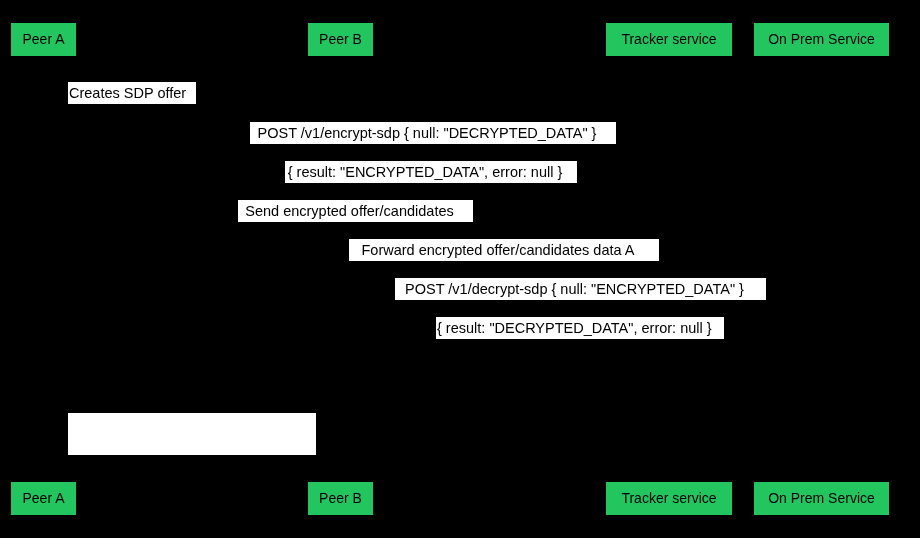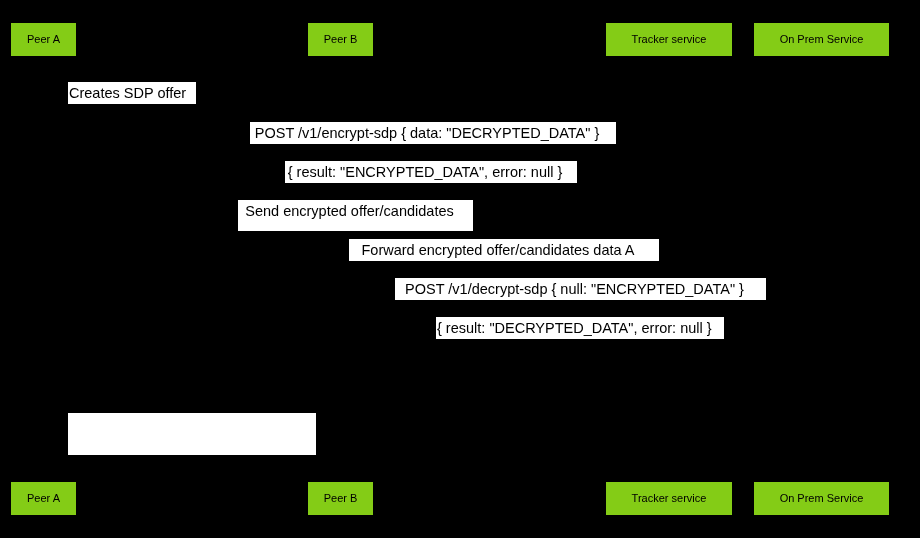--- a/index.html
+++ b/index.html
@@ -29,24 +29,24 @@
     width: 1px;
     height: 424px;
     background: #000000;
   }
 
   
   .participant {
     position: absolute;
     box-sizing: border-box;
     height: 35px;
-    background: #84cc16;
+    background: #22c55e;
     border: 1px solid #000000;
     color: #000000;
-    font-size: 11px;
+    font-size: 14px;
     line-height: 33px;
     text-align: center;
     white-space: nowrap;
   }
 
   
   .label {
     position: absolute;
     box-sizing: border-box;
     background: #ffffff;
@@ -72,25 +72,25 @@
   <div class="lifeline" style="left:669px"></div>
   <div class="lifeline" style="left:821px"></div>
 
   <div class="participant" style="left:10px; top:22px; width:67px">Peer A</div>
   <div class="participant" style="left:307px; top:22px; width:67px">Peer B</div>
   <div class="participant" style="left:605px; top:22px; width:128px">Tracker service</div>
   <div class="participant" style="left:753px; top:22px; width:137px">On Prem Service</div>
 
   <div class="label" style="left:68px; top:82px; width:128px; height:22px">Creates SDP offer</div>
 
-  <div class="label" style="left:250px; top:122px; width:366px; height:22px">POST /v1/encrypt-sdp { data: "DECRYPTED_DATA" }</div>
+  <div class="label" style="left:250px; top:122px; width:366px; height:22px">POST /v1/encrypt-sdp { null: "DECRYPTED_DATA" }</div>
 
   <div class="label" style="left:285px; top:161px; width:292px; height:22px">{ result: "ENCRYPTED_DATA", error: null }</div>
 
-  <div class="label" style="left:238px; top:200px; width:235px; height:31px">Send encrypted offer/candidates</div>
+  <div class="label" style="left:238px; top:200px; width:235px; height:22px">Send encrypted offer/candidates</div>
 
   <div class="label" style="left:349px; top:239px; width:310px; height:22px">Forward encrypted offer/candidates data A</div>
 
   <div class="label" style="left:395px; top:278px; width:371px; height:22px">POST /v1/decrypt-sdp { null: "ENCRYPTED_DATA" }</div>
 
   <div class="label" style="left:436px; top:317px; width:288px; height:22px">{ result: "DECRYPTED_DATA", error: null }</div>
 
 
   <div class="label two-line" style="left:68px; top:413px; width:248px; height:42px">
     <div>Create SDP answer and send to An</div>

